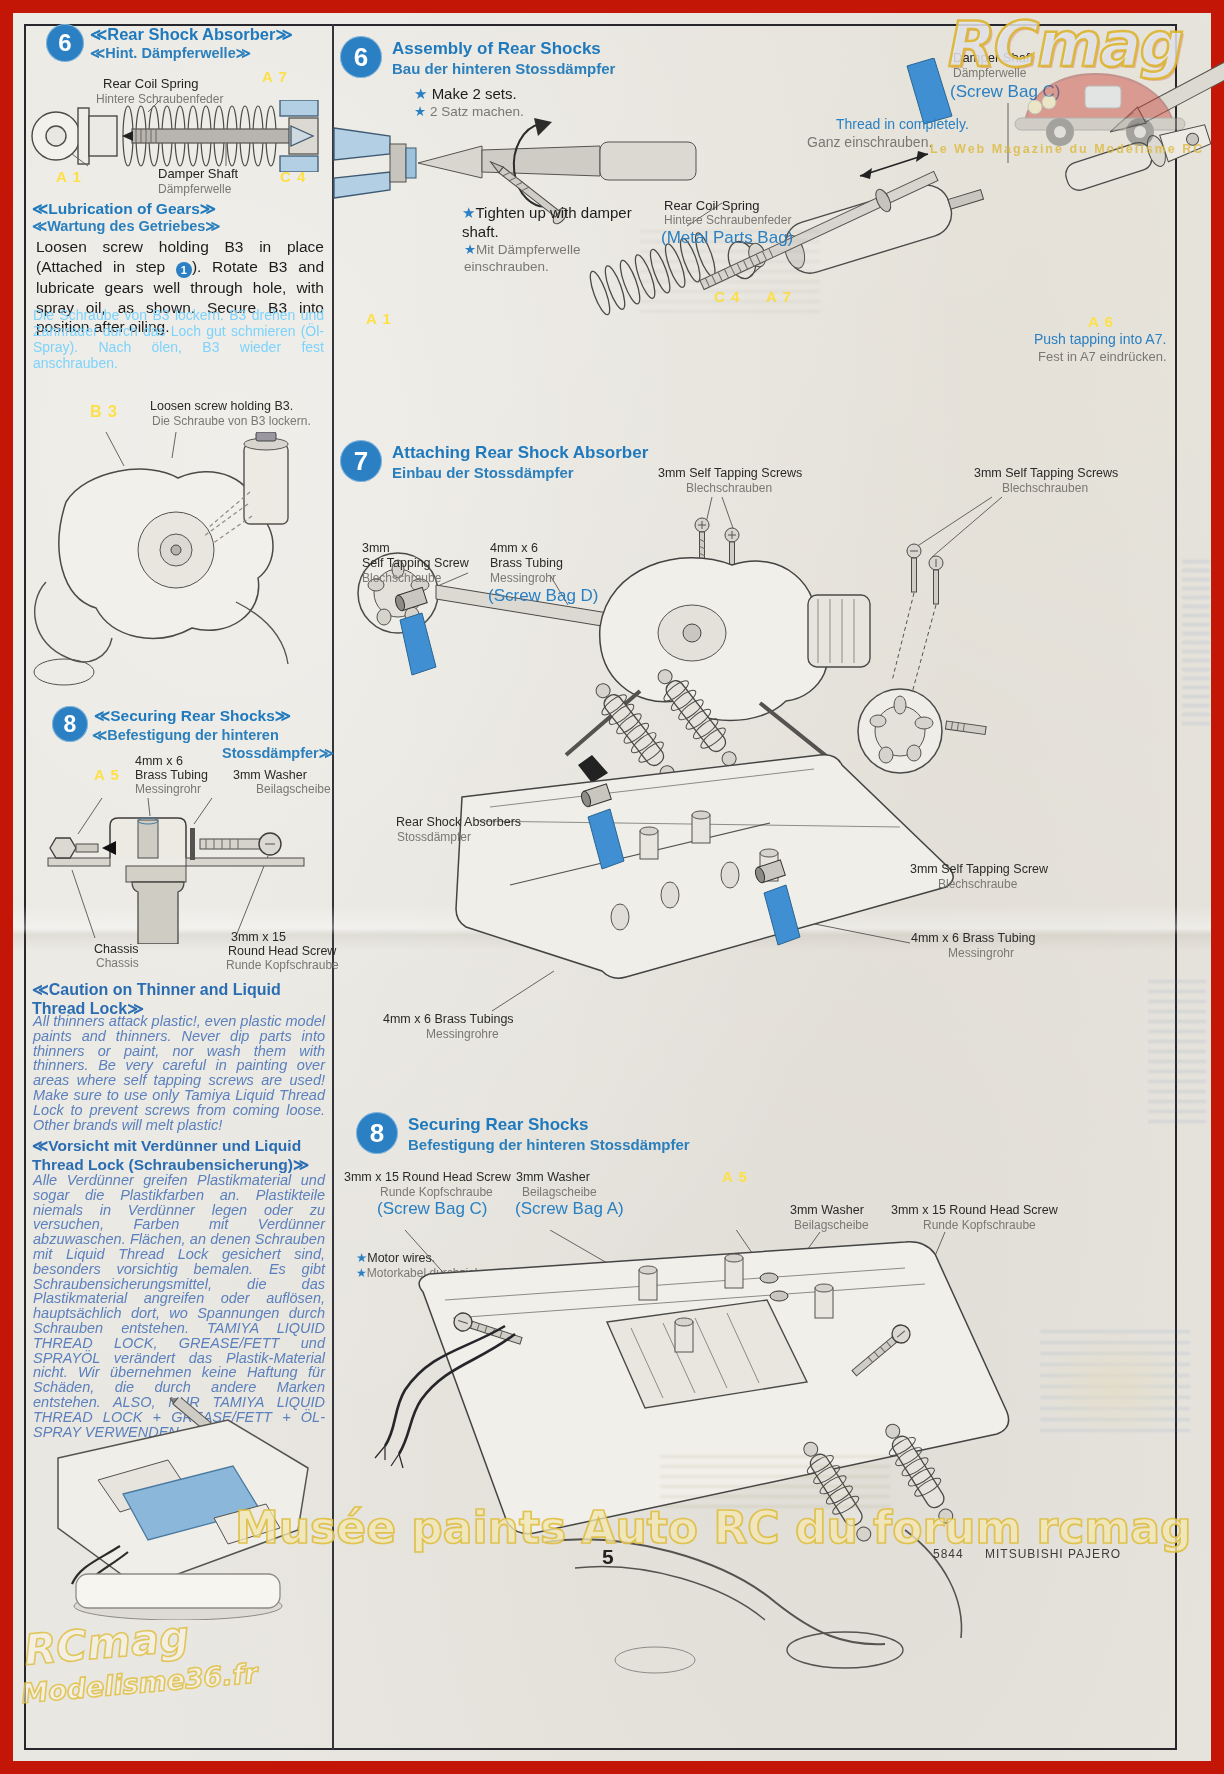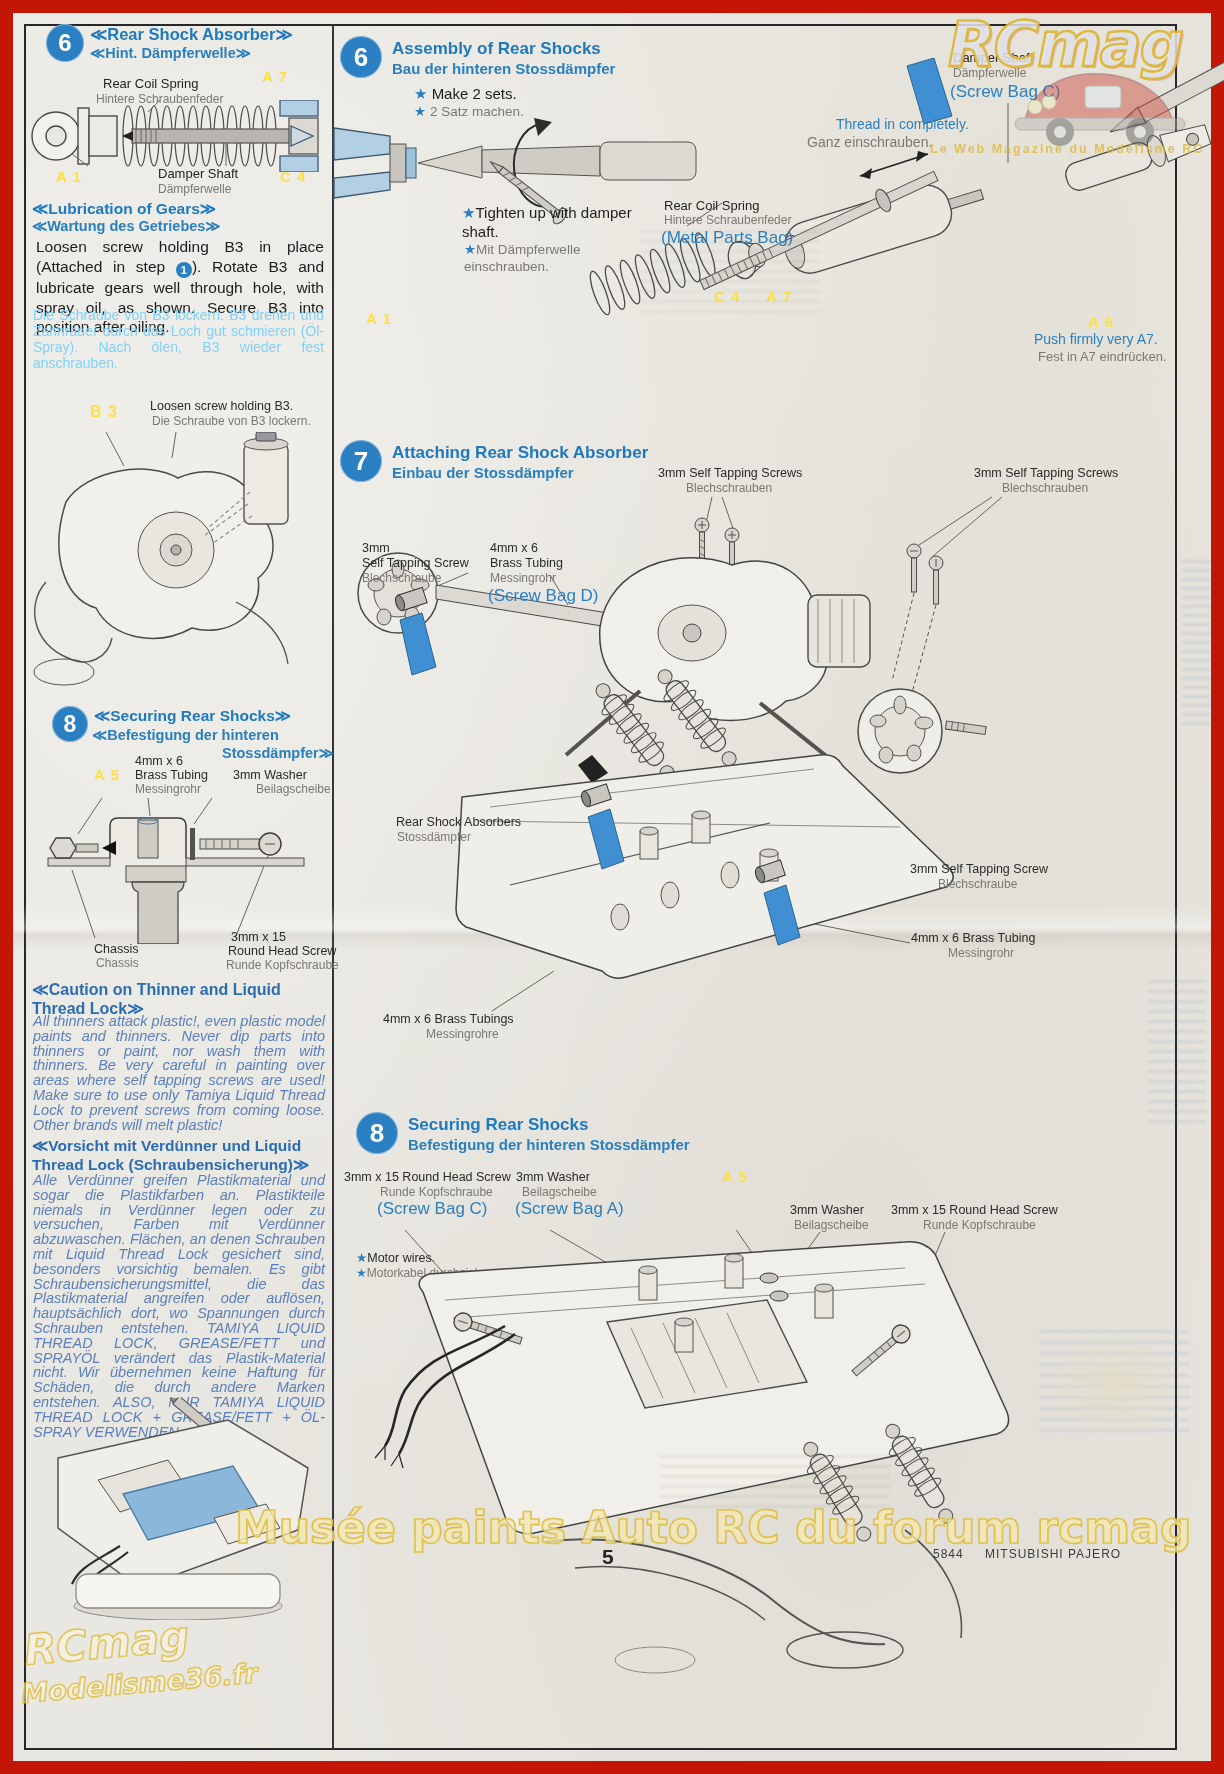--- a/index.html
+++ b/index.html
@@ -348,21 +348,21 @@
 <div class="de" style="left:664px;top:213px">Hintere Schraubenfeder</div>
 <div class="bag" style="left:661px;top:228px">(Metal Parts Bag)</div>
 <div class="part" style="left:714px;top:288px">C 4</div>
 <div class="part" style="left:766px;top:288px">A 7</div>
 <div class="lbl" style="left:953px;top:50px">Damper Shaft</div>
 <div class="de" style="left:953px;top:66px">Dämpferwelle</div>
 <div class="bag" style="left:950px;top:82px">(Screw Bag C)</div>
 <div class="bag" style="left:836px;top:116px;font-size:14px">Thread in completely.</div>
 <div class="de" style="left:807px;top:134px;font-size:14px">Ganz einschrauben.</div>
 <div class="part" style="left:1088px;top:313px">A 6</div>
-<div class="bag" style="left:1034px;top:331px;font-size:14px">Push firmly very A7.</div>
+<div class="bag" style="left:1034px;top:331px;font-size:14px">Push tapping into A7.</div>
 <div class="de" style="left:1038px;top:349px;font-size:13px">Fest in A7 eindrücken.</div>
 
 <div class="abs" style="left:1005px;top:52px;width:190px;height:100px;opacity:.45">
 <svg viewBox="0 0 190 100">
   <path d="M20,70 C25,40 55,22 90,22 C130,22 160,42 168,70 Z" fill="#cc4438" stroke="#933" stroke-width="2"></path>
   <rect x="10" y="66" width="170" height="12" rx="6" fill="#b8b5ae" stroke="#777"></rect>
   <circle cx="55" cy="80" r="14" fill="#555"></circle>
       <circle cx="135" cy="80" r="14" fill="#555"></circle>
   <circle cx="55" cy="80" r="6" fill="#ddd"></circle>
       <circle cx="135" cy="80" r="6" fill="#ddd"></circle>

